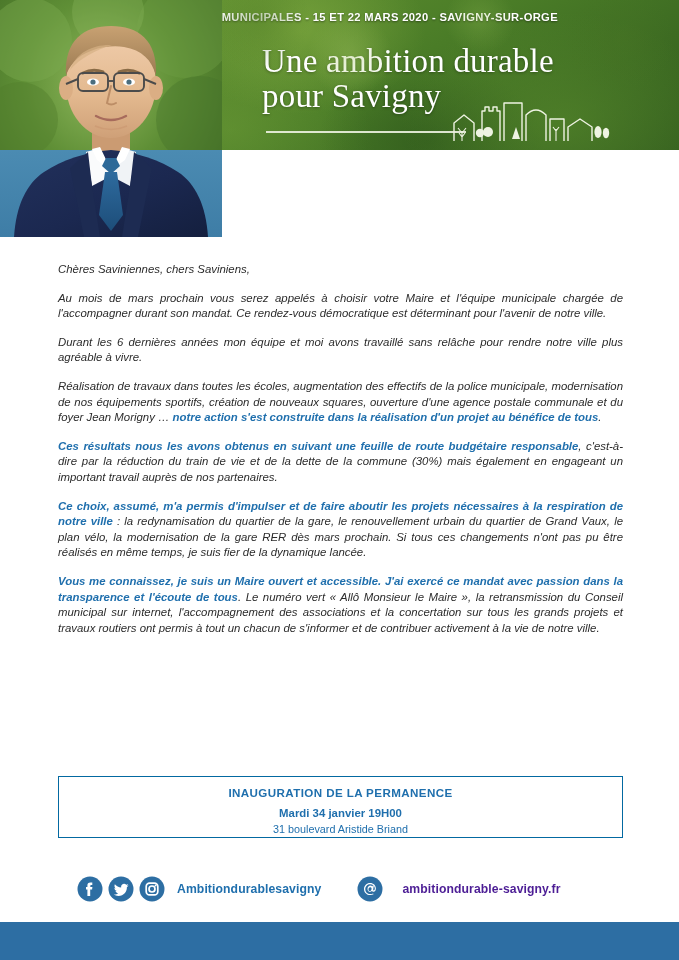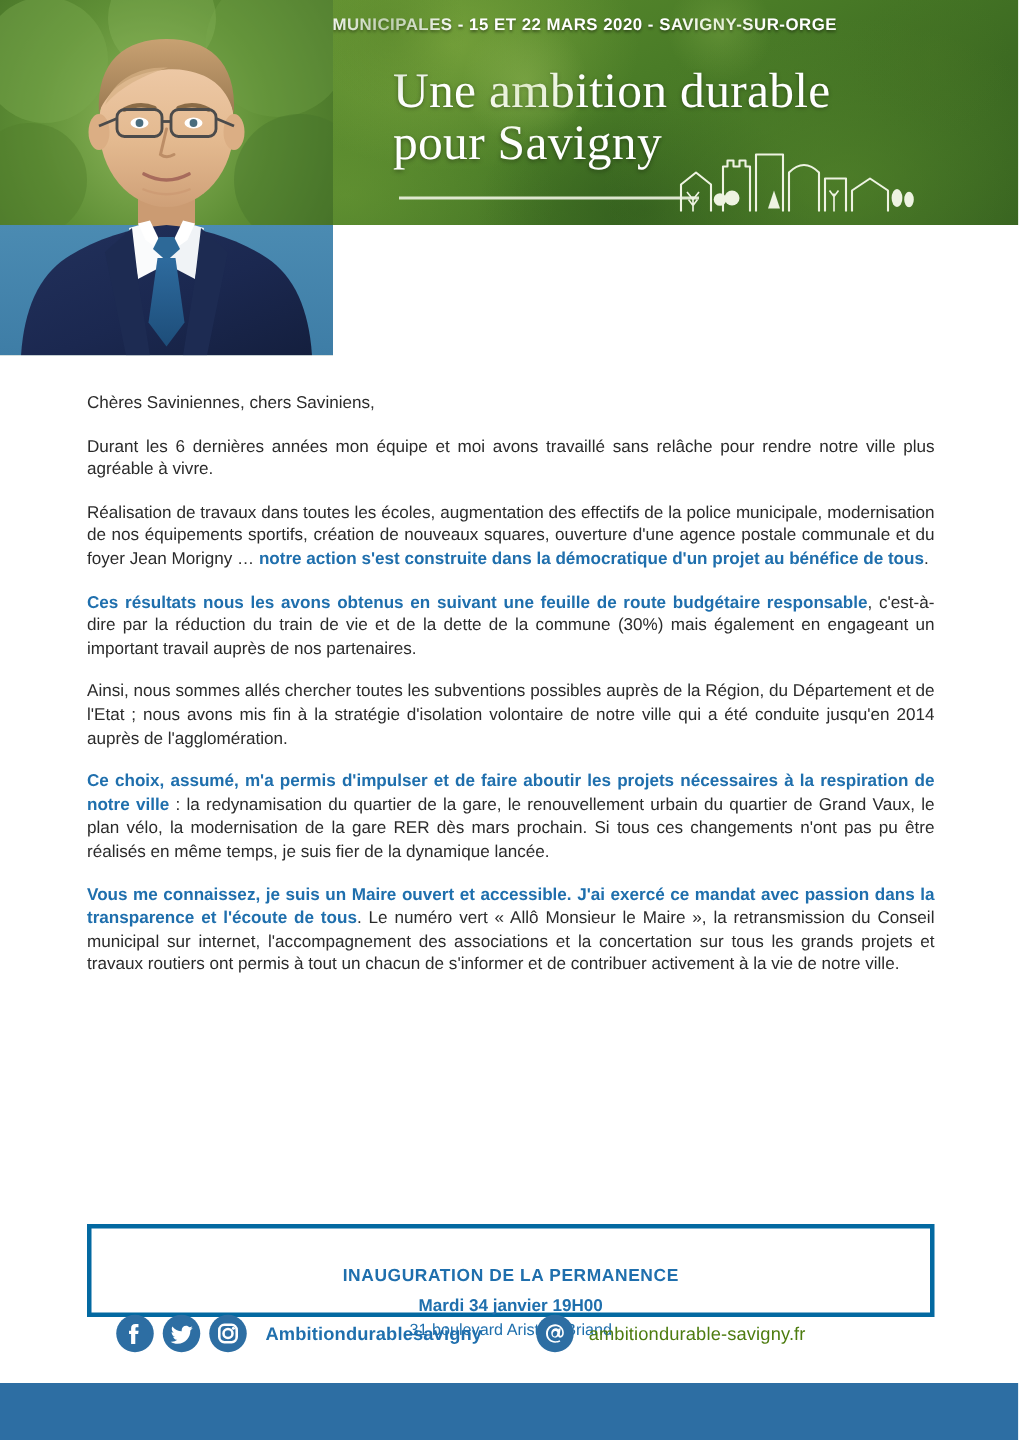--- a/index.html
+++ b/index.html
@@ -159,43 +159,43 @@
     left: 58px;
     top: 262px;
     width: 565px;
     color: #2b2b2b;
     font-size: 11.4px;
     line-height: 15.6px;
   }
   .letter p {
     margin: 0 0 13px 0;
     text-align: justify;
+    font-style: italic;
   }
   .letter p.greet,
   .letter p.noj {
     text-align: left;
   }
   .hl {
     color: #1f6fad;
     font-weight: bold;
   }
 
   
   .inaug {
     position: absolute;
     left: 58px;
     top: 776px;
     width: 565px;
     height: 62px;
     box-sizing: border-box;
-    border: 3px solid #0369a1;
+    border: 1px solid #0369a1;
     text-align: center;
     color: #1f6fad;
-    padding-top: 25px;
-    margin-top: 40px;
+    padding-top: 9px;
   }
   .inaug-title {
     font-size: 11.6px;
     font-weight: bold;
     letter-spacing: 0.4px;
   }
   .inaug-date {
     font-size: 11.4px;
     font-weight: bold;
     margin-top: 8px;
@@ -226,24 +226,24 @@
   }
   .social-handle {
     color: #1f6fad;
     font-size: 12.2px;
     font-weight: bold;
     margin-left: 7px;
     letter-spacing: 0.1px;
   }
   .social-gap { width: 36px; flex: 0 0 auto; }
   .social-site {
-    color: #4d7c0f;
+    color: #4c1d95;
     font-size: 12.2px;
-    font-weight: normal;
-    margin-left: 4px;
+    font-weight: bold;
+    margin-left: 14px;
     letter-spacing: 0.1px;
   }
 
   
   .bottombar {
     position: absolute;
     left: 0;
     top: 922px;
     width: 679px;
     height: 38px;
@@ -405,33 +405,33 @@
       </g>
     </svg>
   </div>
 
   <div class="header-bottom-white"></div>
 
   <div class="letter">
 
     <p class="greet">Chères Saviniennes, chers Saviniens,</p>
 
+    <p>Au mois de mars prochain vous serez appelés à choisir votre Maire et l'équipe municipale chargée de l'accompagner durant son mandat. Ce rendez-vous démocratique est déterminant pour l'avenir de notre ville.</p>
 
 
     <p>Durant les 6 dernières années mon équipe et moi avons travaillé sans relâche pour rendre notre ville plus agréable à vivre.</p>
 
     <p>
-      <span>Réalisation de travaux dans toutes les écoles, augmentation des effectifs de la police municipale, modernisation de nos équipements sportifs, création de nouveaux squares, ouverture d'une agence postale communale et du foyer Jean Morigny … </span><span class="hl">notre action s'est construite dans la démocratique d'un projet au bénéfice de tous</span><span>.</span>
+      <span>Réalisation de travaux dans toutes les écoles, augmentation des effectifs de la police municipale, modernisation de nos équipements sportifs, création de nouveaux squares, ouverture d'une agence postale communale et du foyer Jean Morigny … </span><span class="hl">notre action s'est construite dans la réalisation d'un projet au bénéfice de tous</span><span>.</span>
     </p>
 
     <p>
       <span class="hl">Ces résultats nous les avons obtenus en suivant une feuille de route budgétaire responsable</span><span>, c'est-à-dire par la réduction du train de vie et de la dette de la commune (30%) mais également en engageant un important travail auprès de nos partenaires.</span>
     </p>
 
-    <p>Ainsi, nous sommes allés chercher toutes les subventions possibles auprès de la Région, du Département et de l'Etat ; nous avons mis fin à la stratégie d'isolation volontaire de notre ville qui a été conduite jusqu'en 2014 auprès de l'agglomération.</p>
 
     <p>
       <span class="hl">Ce choix, assumé, m'a permis d'impulser et de faire aboutir les projets nécessaires à la respiration de notre ville</span><span> : la redynamisation du quartier de la gare, le renouvellement urbain du quartier de Grand Vaux, le plan vélo, la modernisation de la gare RER dès mars prochain. Si tous ces changements n'ont pas pu être réalisés en même temps, je suis fier de la dynamique lancée.</span>
     </p>
 
     <p>
       <span class="hl">Vous me connaissez, je suis un Maire ouvert et accessible. J'ai exercé ce mandat avec passion dans la transparence et l'écoute de tous</span><span>. Le numéro vert « Allô Monsieur le Maire », la retransmission du Conseil municipal sur internet, l'accompagnement des associations et la concertation sur tous les grands projets et travaux routiers ont permis à tout un chacun de s'informer et de contribuer activement à la vie de notre ville.</span>
     </p>
   </div>
 

